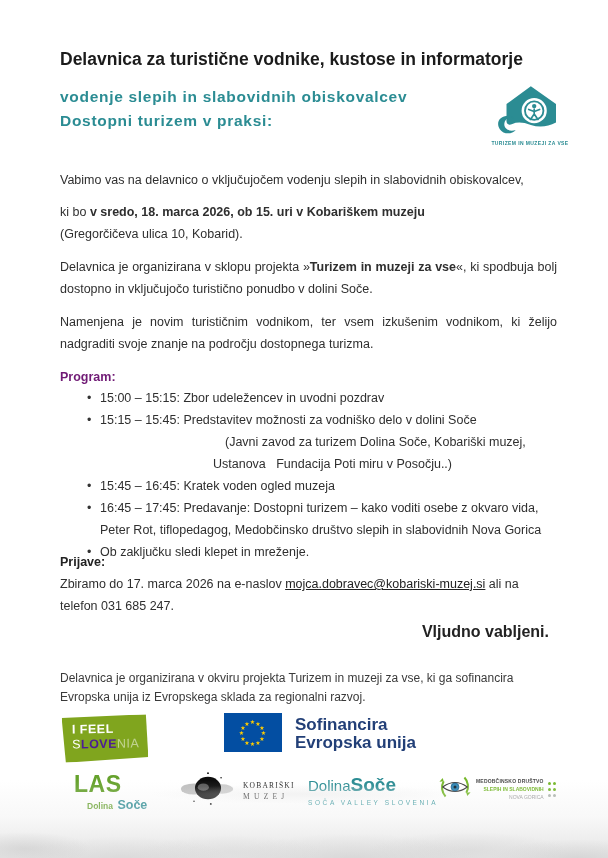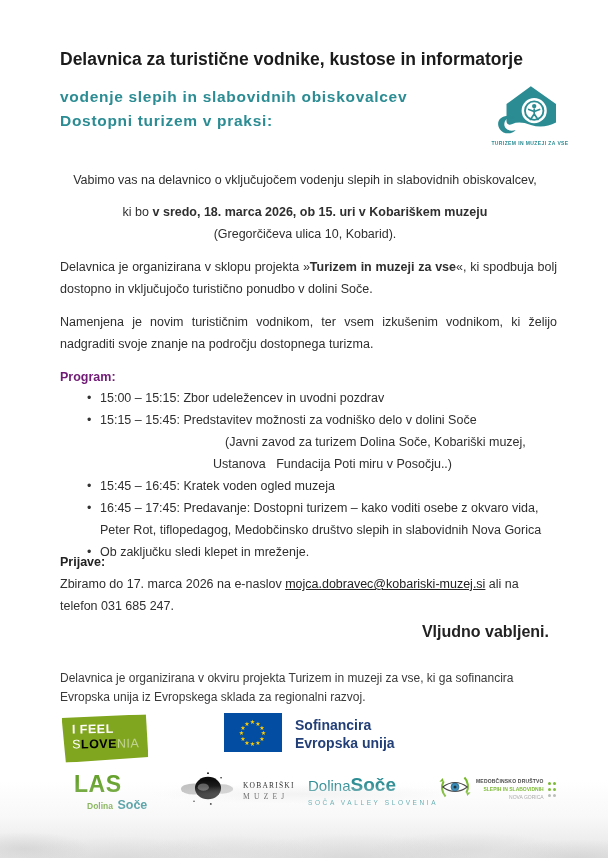--- a/index.html
+++ b/index.html
@@ -18,21 +18,21 @@
     position:relative;width:608px;height:858px;background:#fff;
     font-family:"Liberation Sans",sans-serif;color:var(--body);overflow:hidden;
   }
   .abs{position:absolute}
   .title{left:60px;top:49px;width:500px;font-size:17.5px;font-weight:bold;color:var(--ink);}
   .subtitle{left:60px;top:85px;width:440px;font-size:15.5px;font-weight:bold;color:var(--teal);
     line-height:24px;letter-spacing:.7px;}
   .toplogo{left:487px;top:83px;width:86px;text-align:center;}
   .toplogo-caption{font-size:5px;font-weight:bold;color:var(--teal);letter-spacing:.4px;margin-top:1px;white-space:nowrap}
   .bodytext{font-size:12.5px;line-height:22px;color:var(--body);}
-  .center{text-align:center}
+  .center{}
   .just{text-align:justify}
   .b{font-weight:bold}
   .intro1{left:60px;top:169px;width:490px;}
   .when{left:60px;top:201px;width:490px;}
   .addr{left:60px;top:223px;width:490px;}
   .p1{left:60px;top:256px;width:497px;}
   .p2{left:60px;top:311px;width:497px;}
   .prog-h{left:60px;top:366px;width:200px;font-weight:bold;color:#701a75;}
   .prog-list{left:60px;top:387px;width:500px;}
   .pitem{position:relative;padding-left:40px;line-height:22px;}
@@ -43,25 +43,25 @@
   .signup-p{left:60px;top:573px;width:497px;}
   .email-link{color:#222;text-decoration:underline;cursor:pointer;text-align:right;}
   .closing{top:623px;right:59px;font-weight:bold;font-size:16px;color:#222;}
   .foot-note{left:60px;top:669px;width:502px;font-size:12px;line-height:19px;color:#3a3a3a;}
   
   .ifeel{left:62px;top:715px;width:86px;height:47px;background:var(--green);
     clip-path:polygon(0 5%,98% 0,100% 91%,4% 100%);padding:7px 0 0 10px;transform:rotate(-1deg);}
   .ifeel-l1{font-size:12.5px;font-weight:bold;color:#fff;letter-spacing:.5px;line-height:15px;}
   .ifeel-l2{font-size:12.5px;color:#fff;letter-spacing:.5px;line-height:15px;}
   .ifeel-s{color:#fff}
-  .ifeel-love{font-weight:bold;color:#000000}
+  .ifeel-love{font-weight:bold;color:#4c1d95}
   .ifeel-nia{color:rgba(255,255,255,.5)}
   
   .euflag{left:224px;top:713px;width:58px;height:39px;}
-  .eutext{left:295px;top:716px;font-size:14px;font-weight:bold;color:var(--eutext);line-height:18px;}
+  .eutext{left:295px;top:716px;font-size:17px;font-weight:bold;color:var(--eutext);line-height:18px;}
   
   .las{left:74px;top:774px;}
   .las-main{font-size:23px;font-weight:bold;color:var(--lasgreen);line-height:21px;letter-spacing:.5px;}
   .las-sub{margin-left:13px;white-space:nowrap;}
   .las-dolina{font-size:8.5px;font-weight:bold;color:var(--lasgreen);}
   .las-soce{font-size:12.5px;font-weight:bold;color:var(--teal);}
   .kob{left:180px;top:769px;display:flex;align-items:center;gap:7px;}
   .kob-text{font-family:"Liberation Serif",serif;color:#1d1d1d;}
   .kob-l1{font-size:7.5px;letter-spacing:1.2px;line-height:11px;}
   .kob-l2{font-size:7.5px;letter-spacing:1.2px;line-height:11px;}

